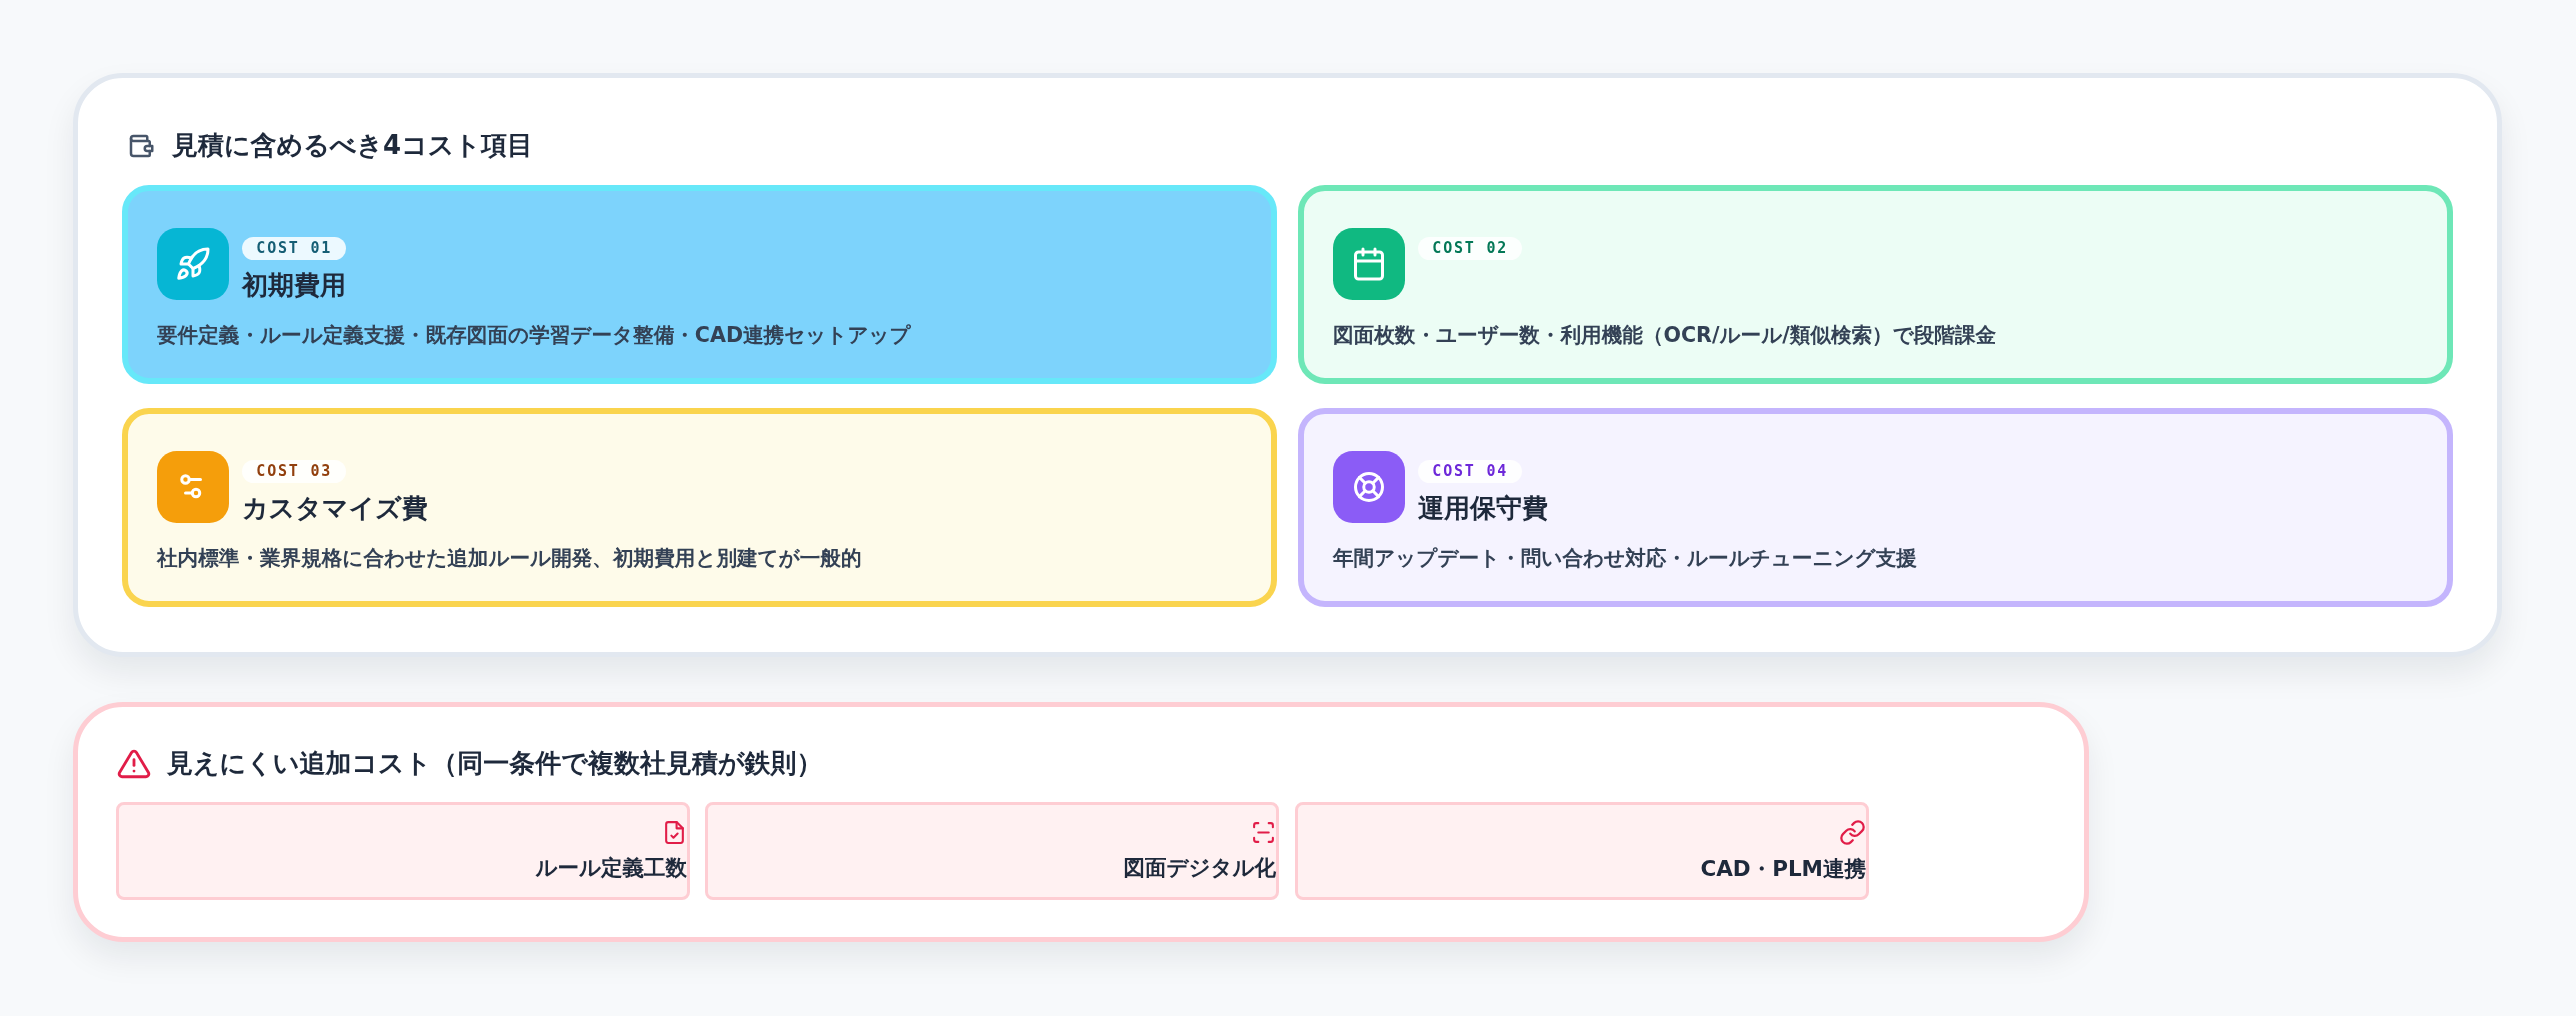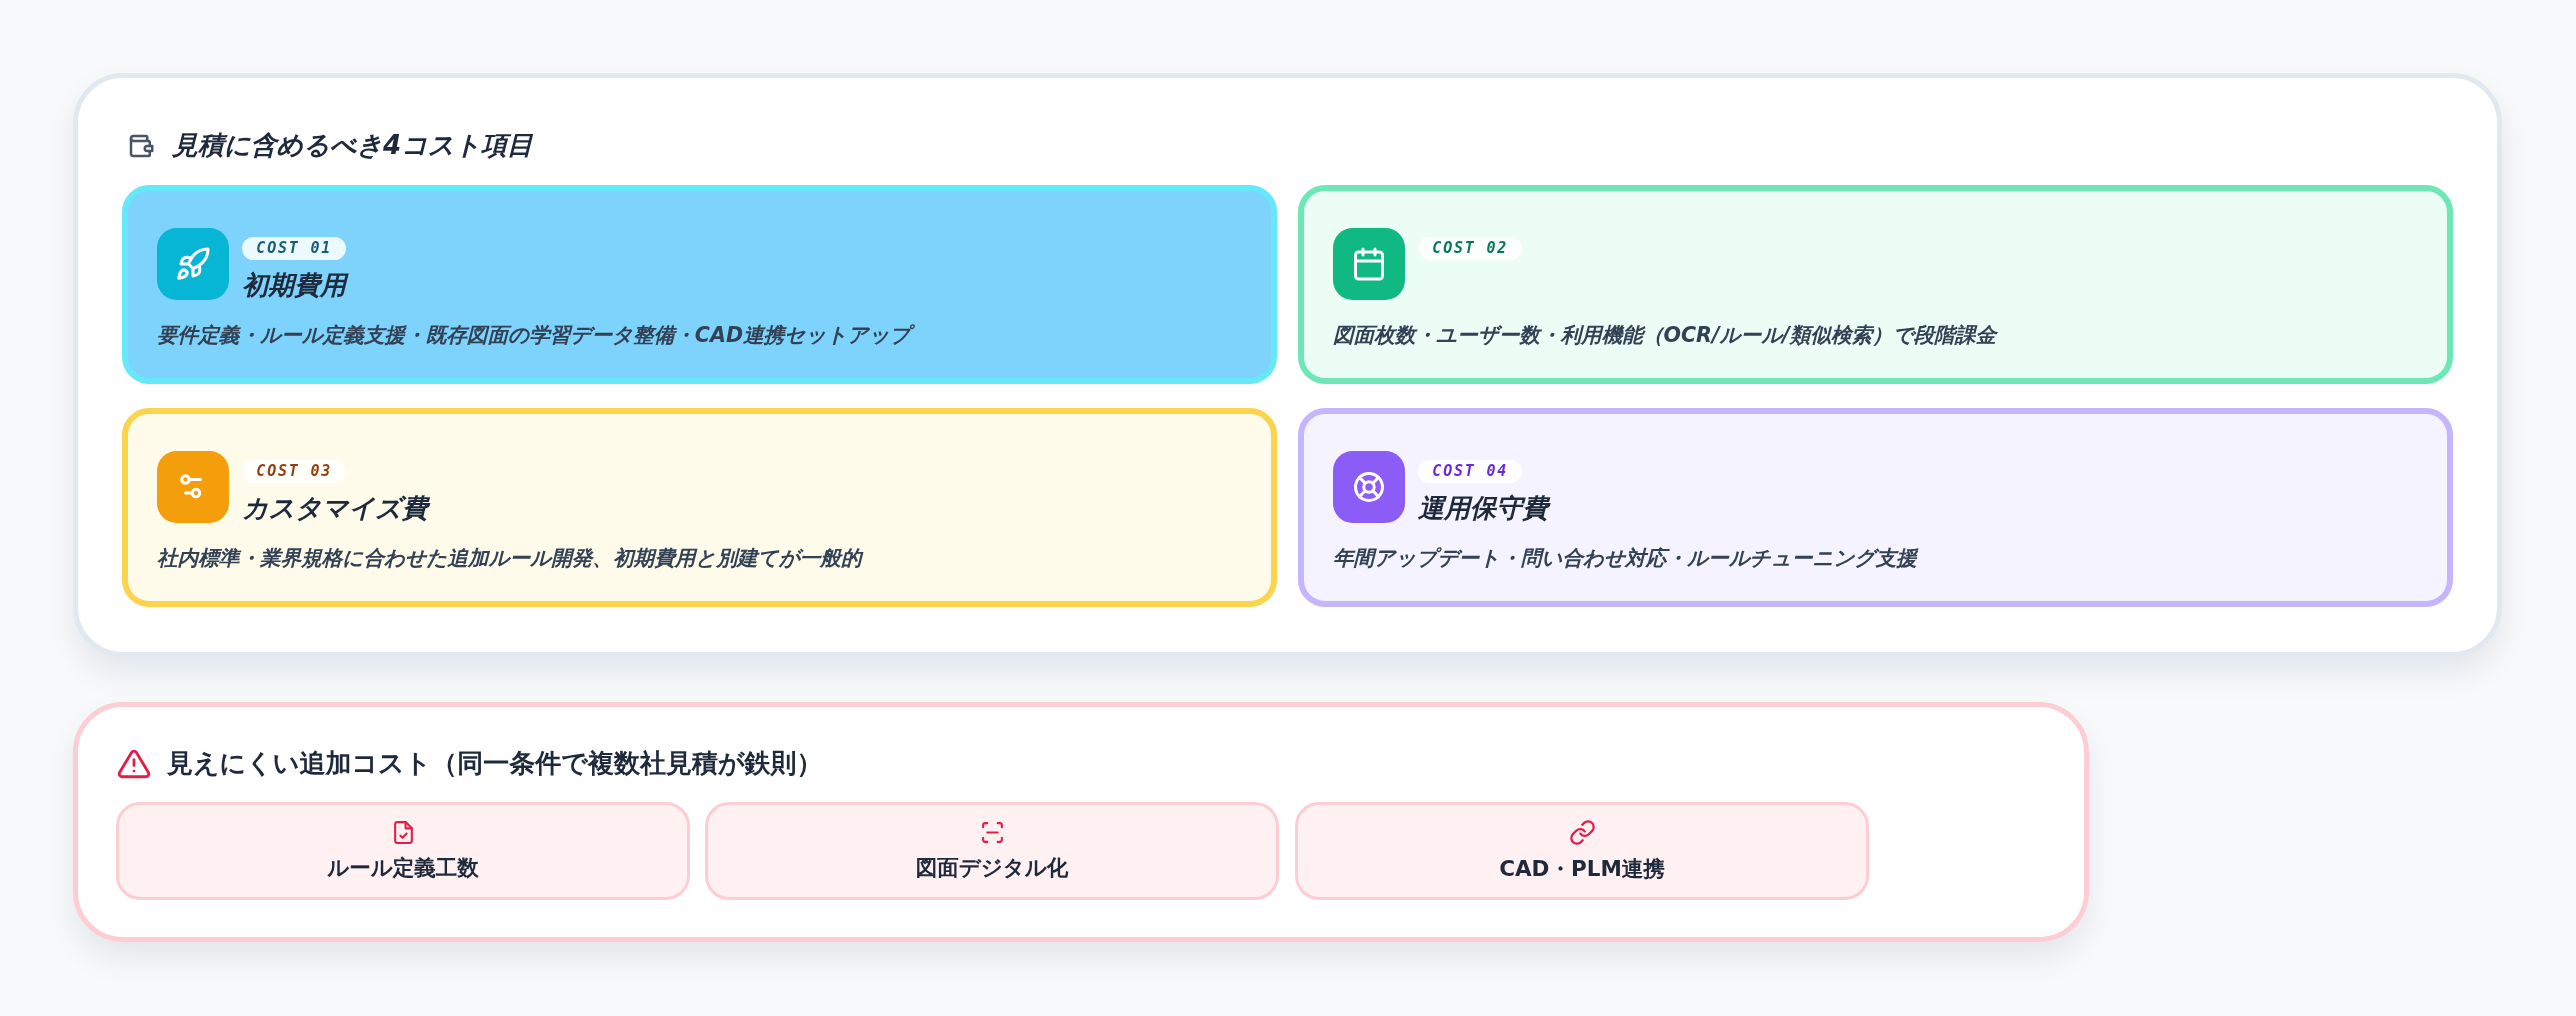--- a/index.html
+++ b/index.html
@@ -12,21 +12,20 @@
   }
   .panel {
     position:absolute; box-sizing:border-box;
     background:#ffffff;
     border-radius:50px;
   }
   #main-panel {
     left:73px; top:73px; width:2429px; height:584px;
     border:5.4px solid #e2e8f0;
     box-shadow:0 16px 32px rgba(15,23,42,0.08);
-    font-style:italic;
   }
   #hidden-panel {
     left:73px; top:702px; width:2016px; height:240px;
     border:5.4px solid #fecdd3;
     box-shadow:0 16px 32px rgba(15,23,42,0.08);
   }
   .section-title {
     position:absolute; display:flex; align-items:center; gap:16px;
     font-weight:bold; font-size:26px; color:#1e293b; white-space:nowrap;
   }
@@ -55,22 +54,22 @@
     font-weight:bold; font-size:26px; color:#1e293b; white-space:nowrap;
   }
   .cost-card .card-desc {
     position:absolute; left:29px; top:130px;
     font-weight:bold; font-size:20.6px; color:#334155; white-space:nowrap;
   }
 
   .hidden-item {
     position:absolute; box-sizing:border-box;
     top:95px; width:574px; height:98px;
-    background:#fff1f2; border:3.6px solid #fecdd3; border-radius:24px;
-    display:flex; flex-direction:column; align-items:center; justify-content:center; gap:7.2px;
+    background:#fff1f2; border:3.6px solid #fecdd3; border-radius:8px;
+    display:flex; flex-direction:column; align-items:flex-end; justify-content:center; gap:7.2px;
   }
   .hidden-item .label {
     font-weight:bold; font-size:21.5px; color:#1e293b; white-space:nowrap;
   }
   .hidden-item svg { display:block; }
 </style>
 </head>
 <body>
 
 <div class="panel" id="main-panel">

